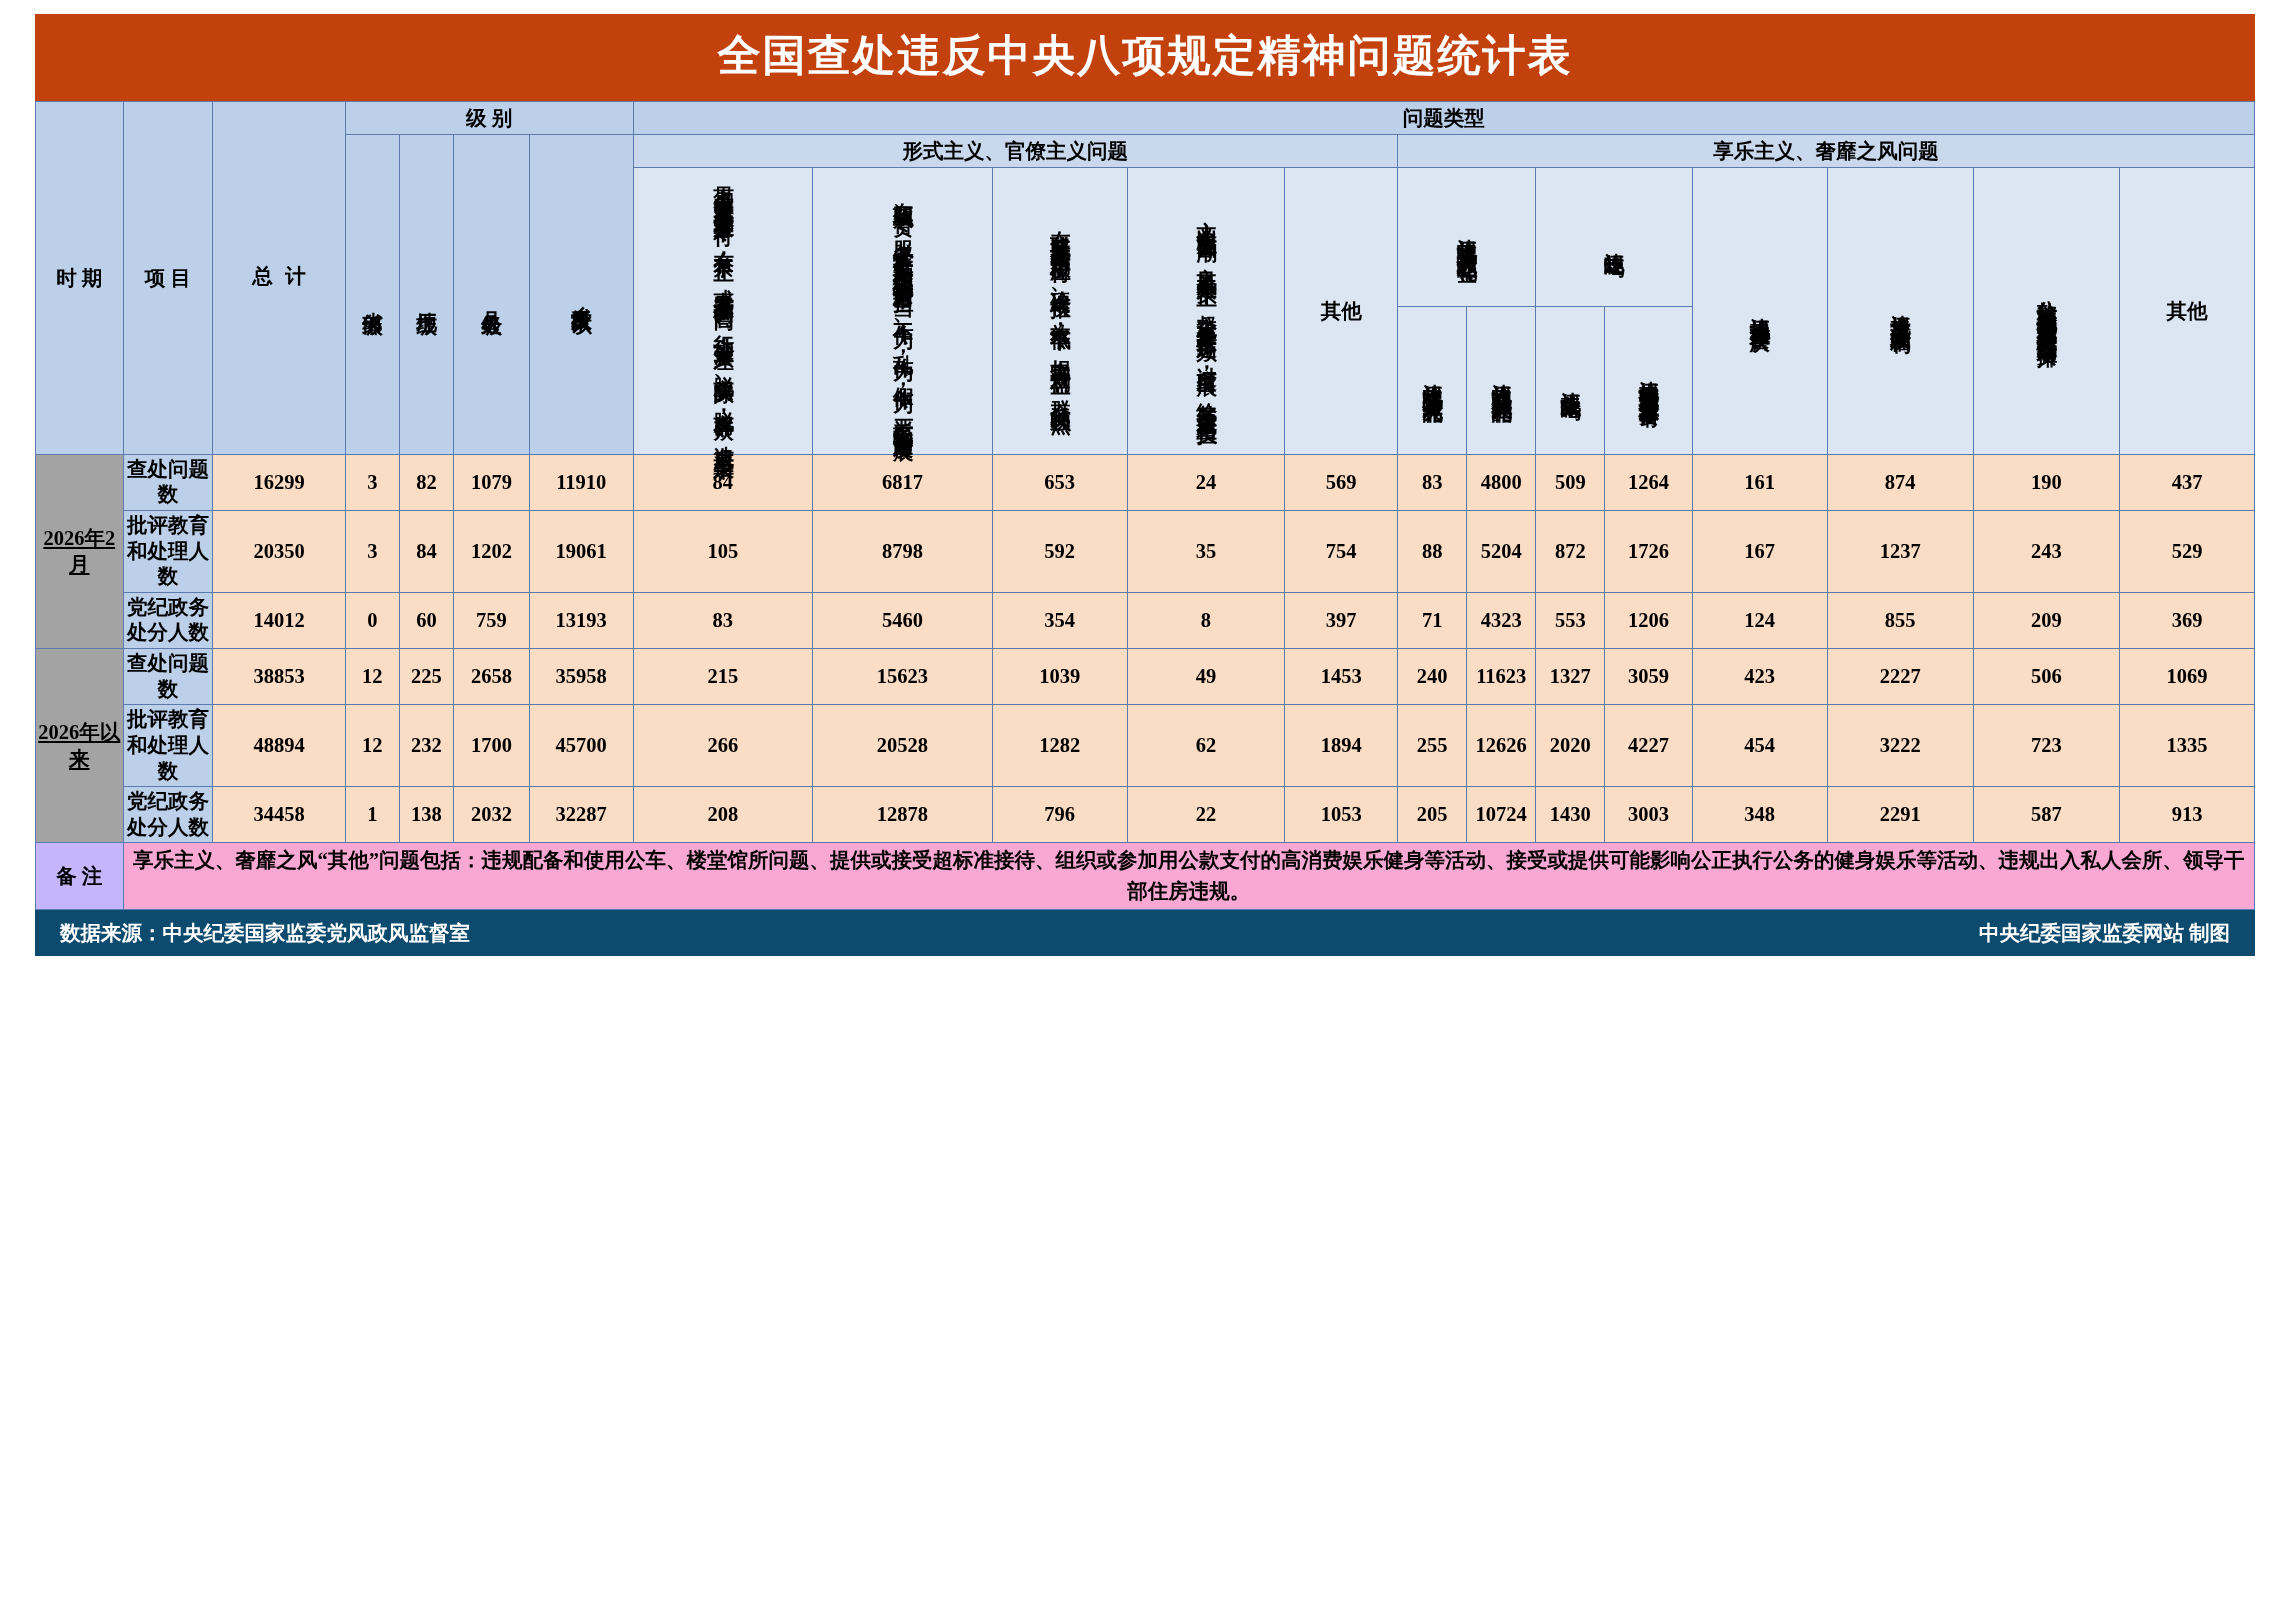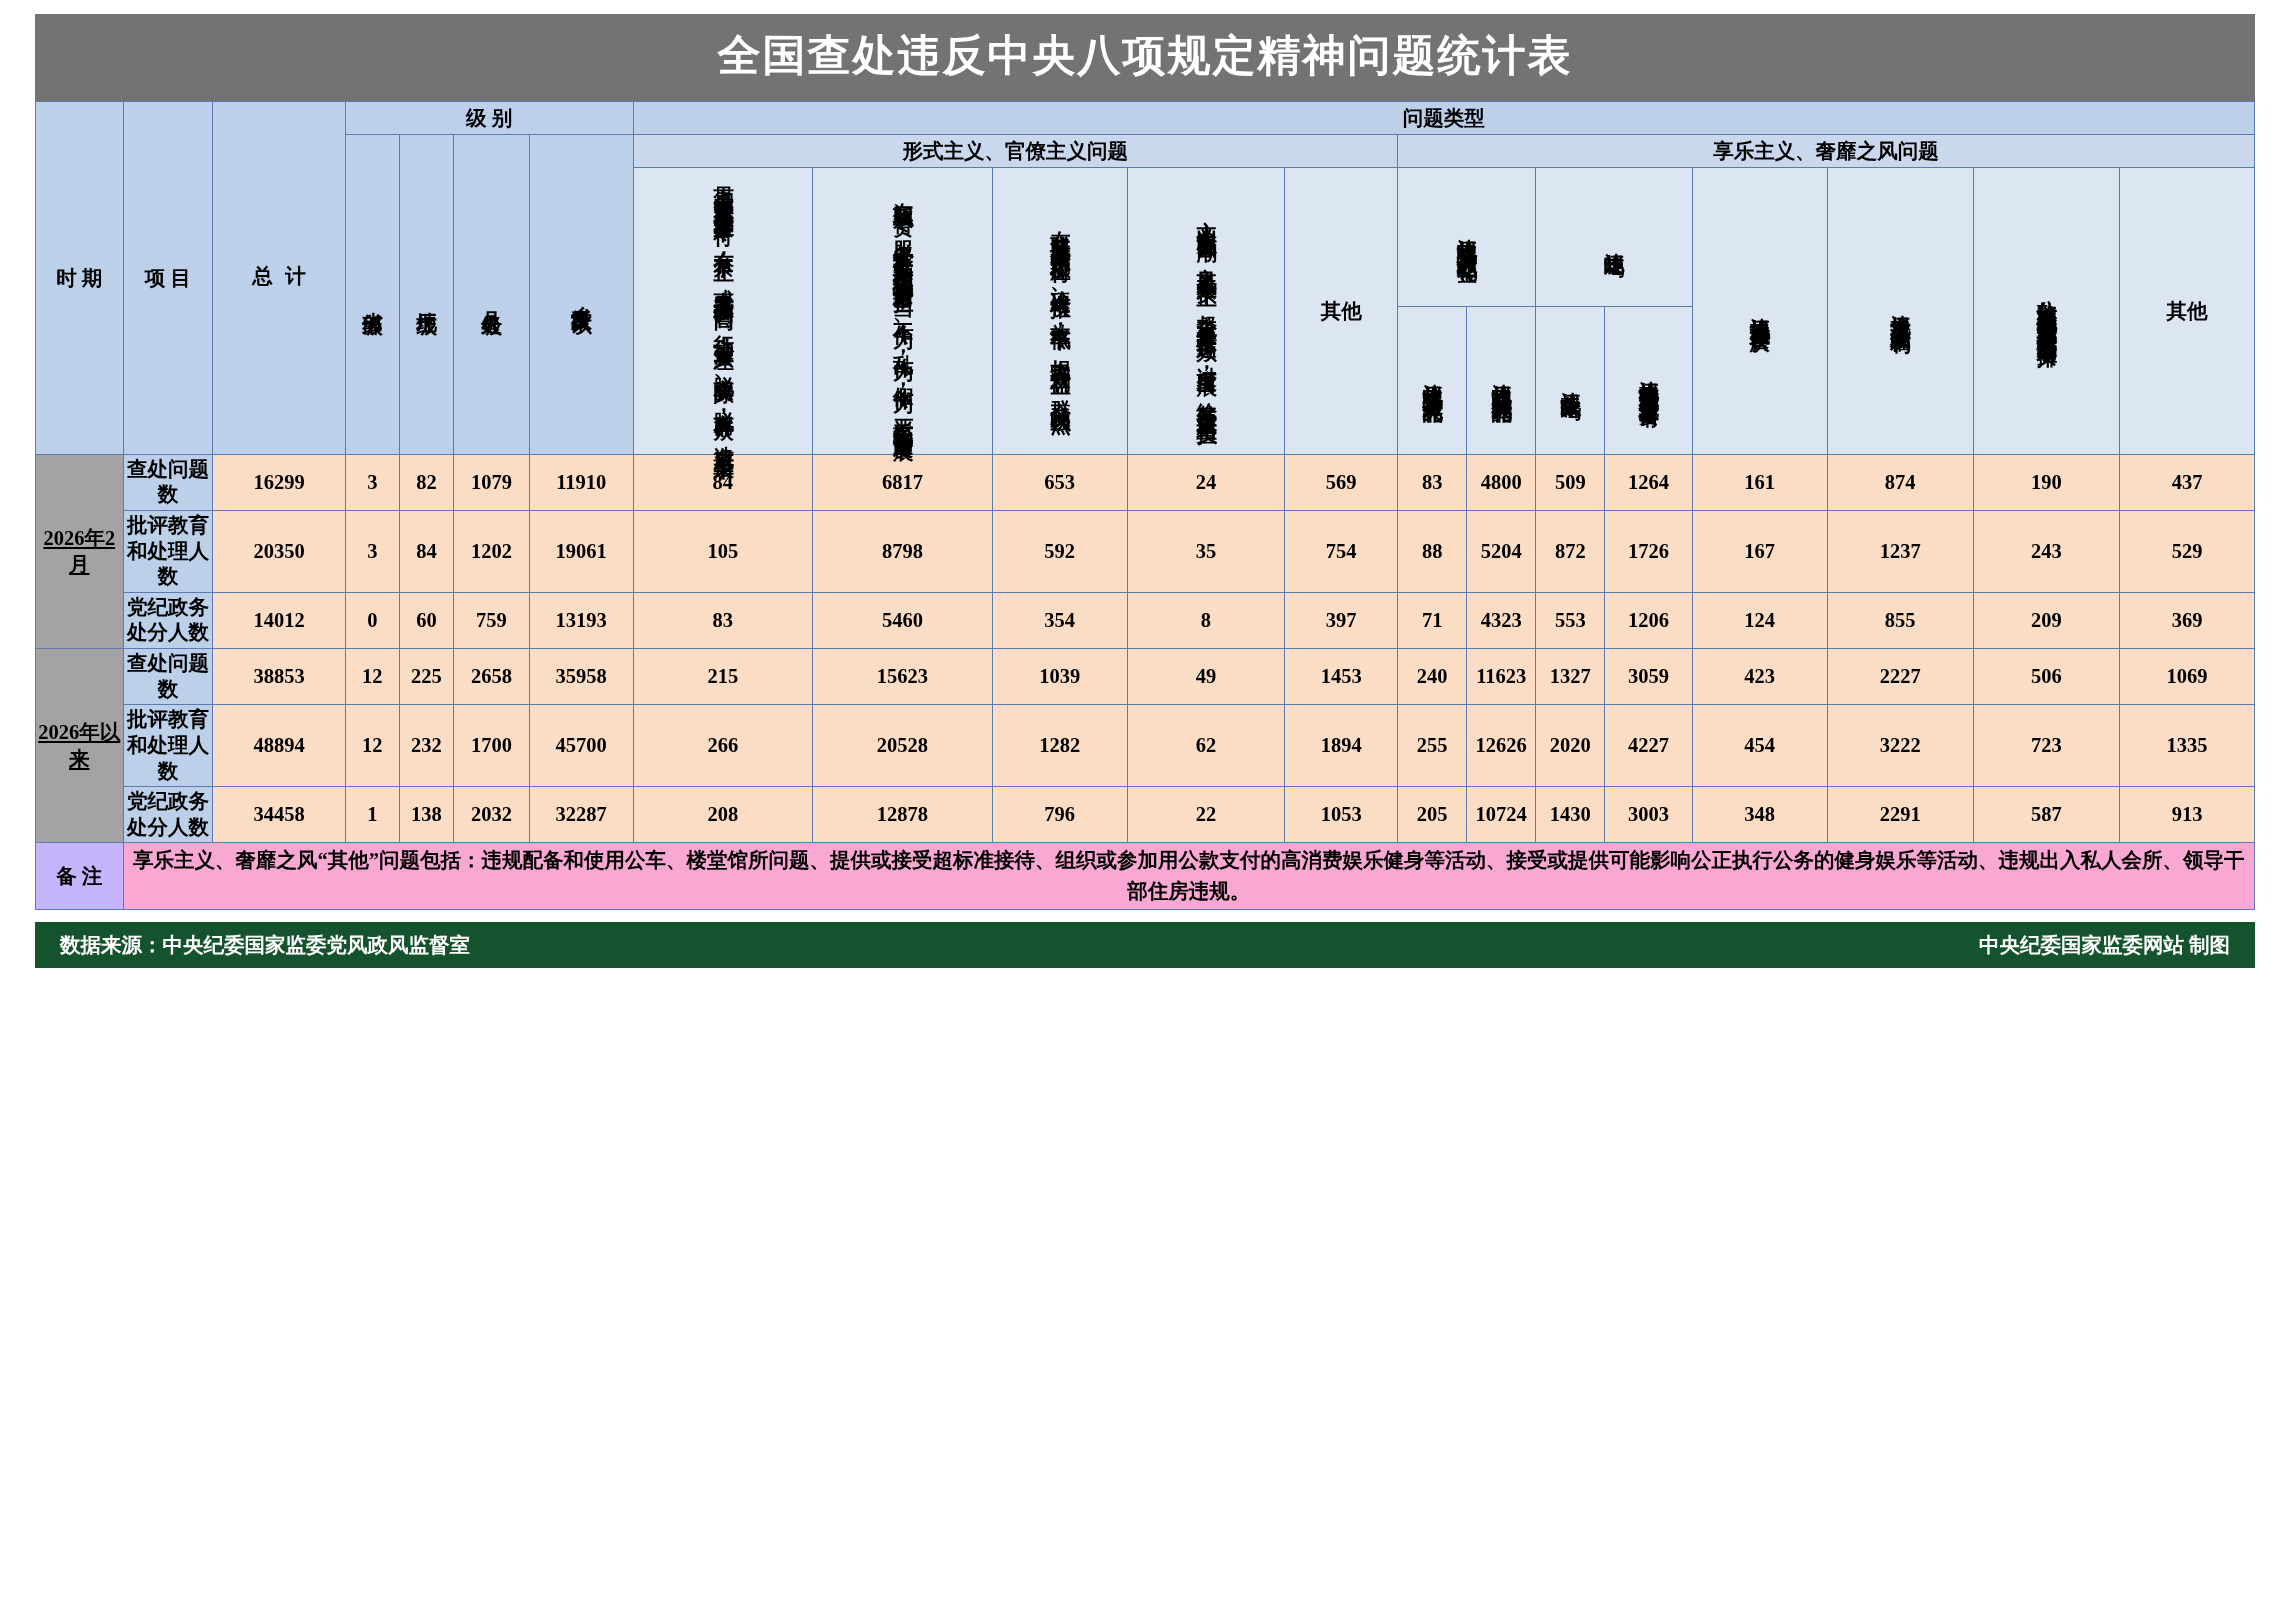--- a/index.html
+++ b/index.html
@@ -14,21 +14,21 @@
     overflow: hidden;
   }
   .page {
     position: relative;
     width: 2290px;
     height: 1605px;
     box-sizing: border-box;
     padding: 13.7px 35px 0 35px;
   }
   .title-bar {
-    background: #737373;
+    background: #c2410c;
     color: #ffffff;
     text-align: center;
     font-size: 43px;
     font-weight: bold;
     letter-spacing: 2px;
     padding: 13.7px 0 15.6px 0;
     font-family: Liberation Mono, monospace;
   }
   table.main {
     border-collapse: collapse;
@@ -114,28 +114,28 @@
   }
   .note-text {
     background: #f9a8d4;
     text-align: left;
     font-size: 21.5px;
     line-height: 1.5;
     padding: 9.8px 15.6px;
     font-weight: normal;
   }
   .footer {
-    background: #14532d;
+    background: #0c4a6e;
     color: #ffffff;
     font-size: 20.5px;
     font-weight: bold;
     display: flex;
     justify-content: space-between;
     padding: 8.8px 25px;
-    margin-top: 12px;
+    margin-top: 0px;
     width: 2220px;
     box-sizing: border-box;
     font-family: "Liberation Serif", serif;
   }
   .two-line { line-height: 1.25; font-family: Liberation Mono, monospace; }
 </style>
 </head>
 <body>
 
 <div class="page">

